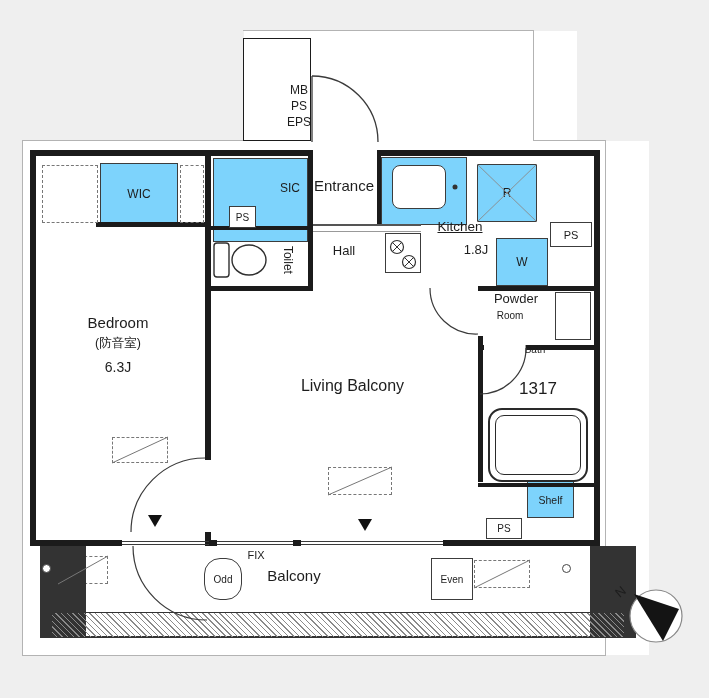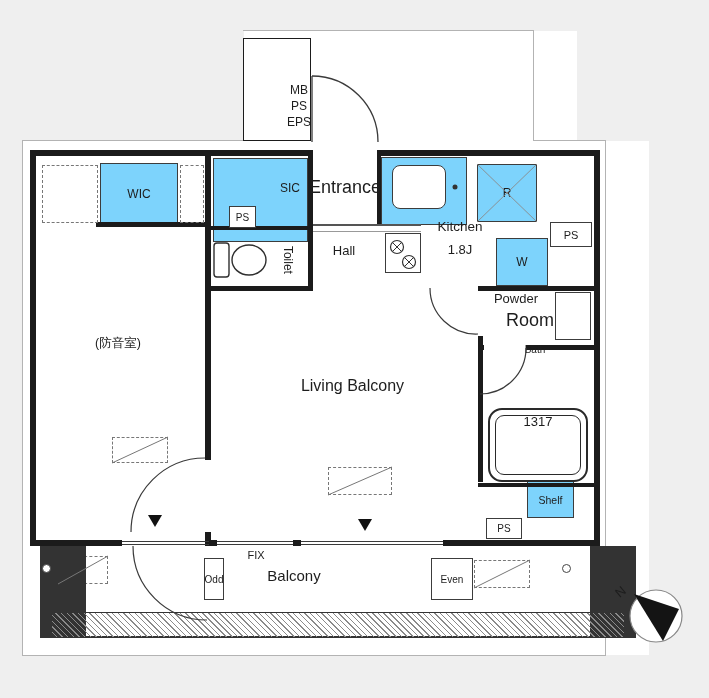--- a/index.html
+++ b/index.html
@@ -94,21 +94,21 @@
     <span>PS</span>
   </div>
   <div class="wbx" style="left:550px;top:222px;width:42px;height:25px;font-size:11px;">
     <span>PS</span>
   </div>
   <div class="wbx" style="left:555px;top:292px;width:36px;height:48px;"></div>
   <div class="wbx" style="left:385px;top:233px;width:36px;height:40px;"></div>
   <div class="wbx" style="left:486px;top:518px;width:36px;height:21px;">
     <span>PS</span>
   </div>
-  <div class="wbx" style="left:204px;top:558px;width:20px;height:42px;">
+  <div class="wbx" style="left:204px;top:558px;width:38px;height:42px;border-radius:16px;">
     <span>Odd</span>
   </div>
   <div class="wbx" style="left:431px;top:558px;width:42px;height:42px;">
     <span>Even</span>
   </div>
 
   <div class="abs" style="left:488px;top:408px;width:100px;height:74px;border:2px solid #2a2a2a;border-radius:14px;background:#fff;box-sizing:border-box;">
     <div class="abs" style="left:5px;top:5px;right:5px;bottom:5px;border:1.2px solid #2a2a2a;border-radius:9px;"></div>
   </div>
 
@@ -122,30 +122,32 @@
   <div class="abs" style="left:40px;top:546px;width:2px;height:92px;background:#333;"></div>
   <div class="abs" style="left:590px;top:546px;width:2px;height:92px;background:#333;"></div>
   <div class="abs" style="left:40px;top:636px;width:552px;height:2px;background:#333;"></div>
   <div class="abs" style="left:52px;top:612px;width:528px;height:24px;border-top:1.5px solid #333;background:repeating-linear-gradient(45deg,transparent 0 3px,#8a8a8a 3px 4px);"></div>
   <div class="circ" style="left:42px;top:564px;"></div>
   <div class="circ" style="left:562px;top:564px;"></div>
 
   <div class="tri" style="left:148px;top:515px;"></div>
   <div class="tri" style="left:358px;top:519px;"></div>
 
-  <div class="lbl" style="left:309px;top:177px;width:70px;font-size:18px;">Entrance</div>
+  <div class="lbl" style="left:309px;top:177px;width:70px;font-size:15px;">Entrance</div>
   <div class="lbl" style="left:311px;top:244px;width:66px;font-size:13px;">Hall</div>
   <div class="lbl" style="left:257px;top:253px;width:60px;font-size:12px;transform:rotate(90deg);">Toilet</div>
-  <div class="lbl" style="left:420px;top:219px;width:80px;font-size:13.5px;">Kitchen</div>
-  <div class="lbl" style="left:420px;top:243px;width:80px;font-size:13px;">1.8J</div>
+  <div class="lbl" style="left:420px;top:219px;width:80px;font-size:13.5px;text-decoration:underline;">Kitchen</div>
+  <div class="lbl" style="left:420px;top:243px;width:80px;font-size:13px;padding-left:16px;">1.8J</div>
   <div class="lbl" style="left:478px;top:292px;width:76px;font-size:13px;">Powder</div>
-  <div class="lbl" style="left:492px;top:310px;width:76px;font-size:18px;">Room</div>
+  <div class="lbl" style="left:472px;top:310px;width:76px;font-size:10px;">Room</div>
   <div class="lbl" style="left:497px;top:344px;width:76px;font-size:10px;">Bath</div>
-  <div class="lbl" style="left:500px;top:379px;width:76px;font-size:13px;margin-top:36px;">1317</div>
+  <div class="lbl" style="left:500px;top:379px;width:76px;font-size:17px;">1317</div>
+  <div class="lbl" style="left:56px;top:314px;width:124px;font-size:15px;">Bedroom</div>
   <div class="lbl" style="left:56px;top:336px;width:124px;font-size:12.5px;">(防音室)</div>
+  <div class="lbl" style="left:56px;top:359px;width:124px;font-size:14px;">6.3J</div>
   <div class="lbl" style="left:270px;top:377px;width:165px;font-size:16px;">Living Balcony</div>
   <div class="lbl" style="left:230px;top:549px;width:52px;font-size:11px;">FIX</div>
   <div class="lbl" style="left:238px;top:567px;width:112px;font-size:15px;">Balcony</div>
   <div class="lbl" style="left:612px;top:585px;width:18px;font-size:13px;transform:rotate(-40deg);">N</div>
 
   <svg class="overlay" width="709" height="698" viewBox="0 0 709 698">
 
     <path d="M312,76 A66,66 0 0 1 378,142" fill="none" stroke="#3a3a3a" stroke-width="1.3"></path>
     <line x1="312" y1="76" x2="312" y2="142" stroke="#3a3a3a" stroke-width="1.3"></line>
     <path d="M478,334 A46,46 0 0 1 430,288" fill="none" stroke="#3a3a3a" stroke-width="1.2"></path>

